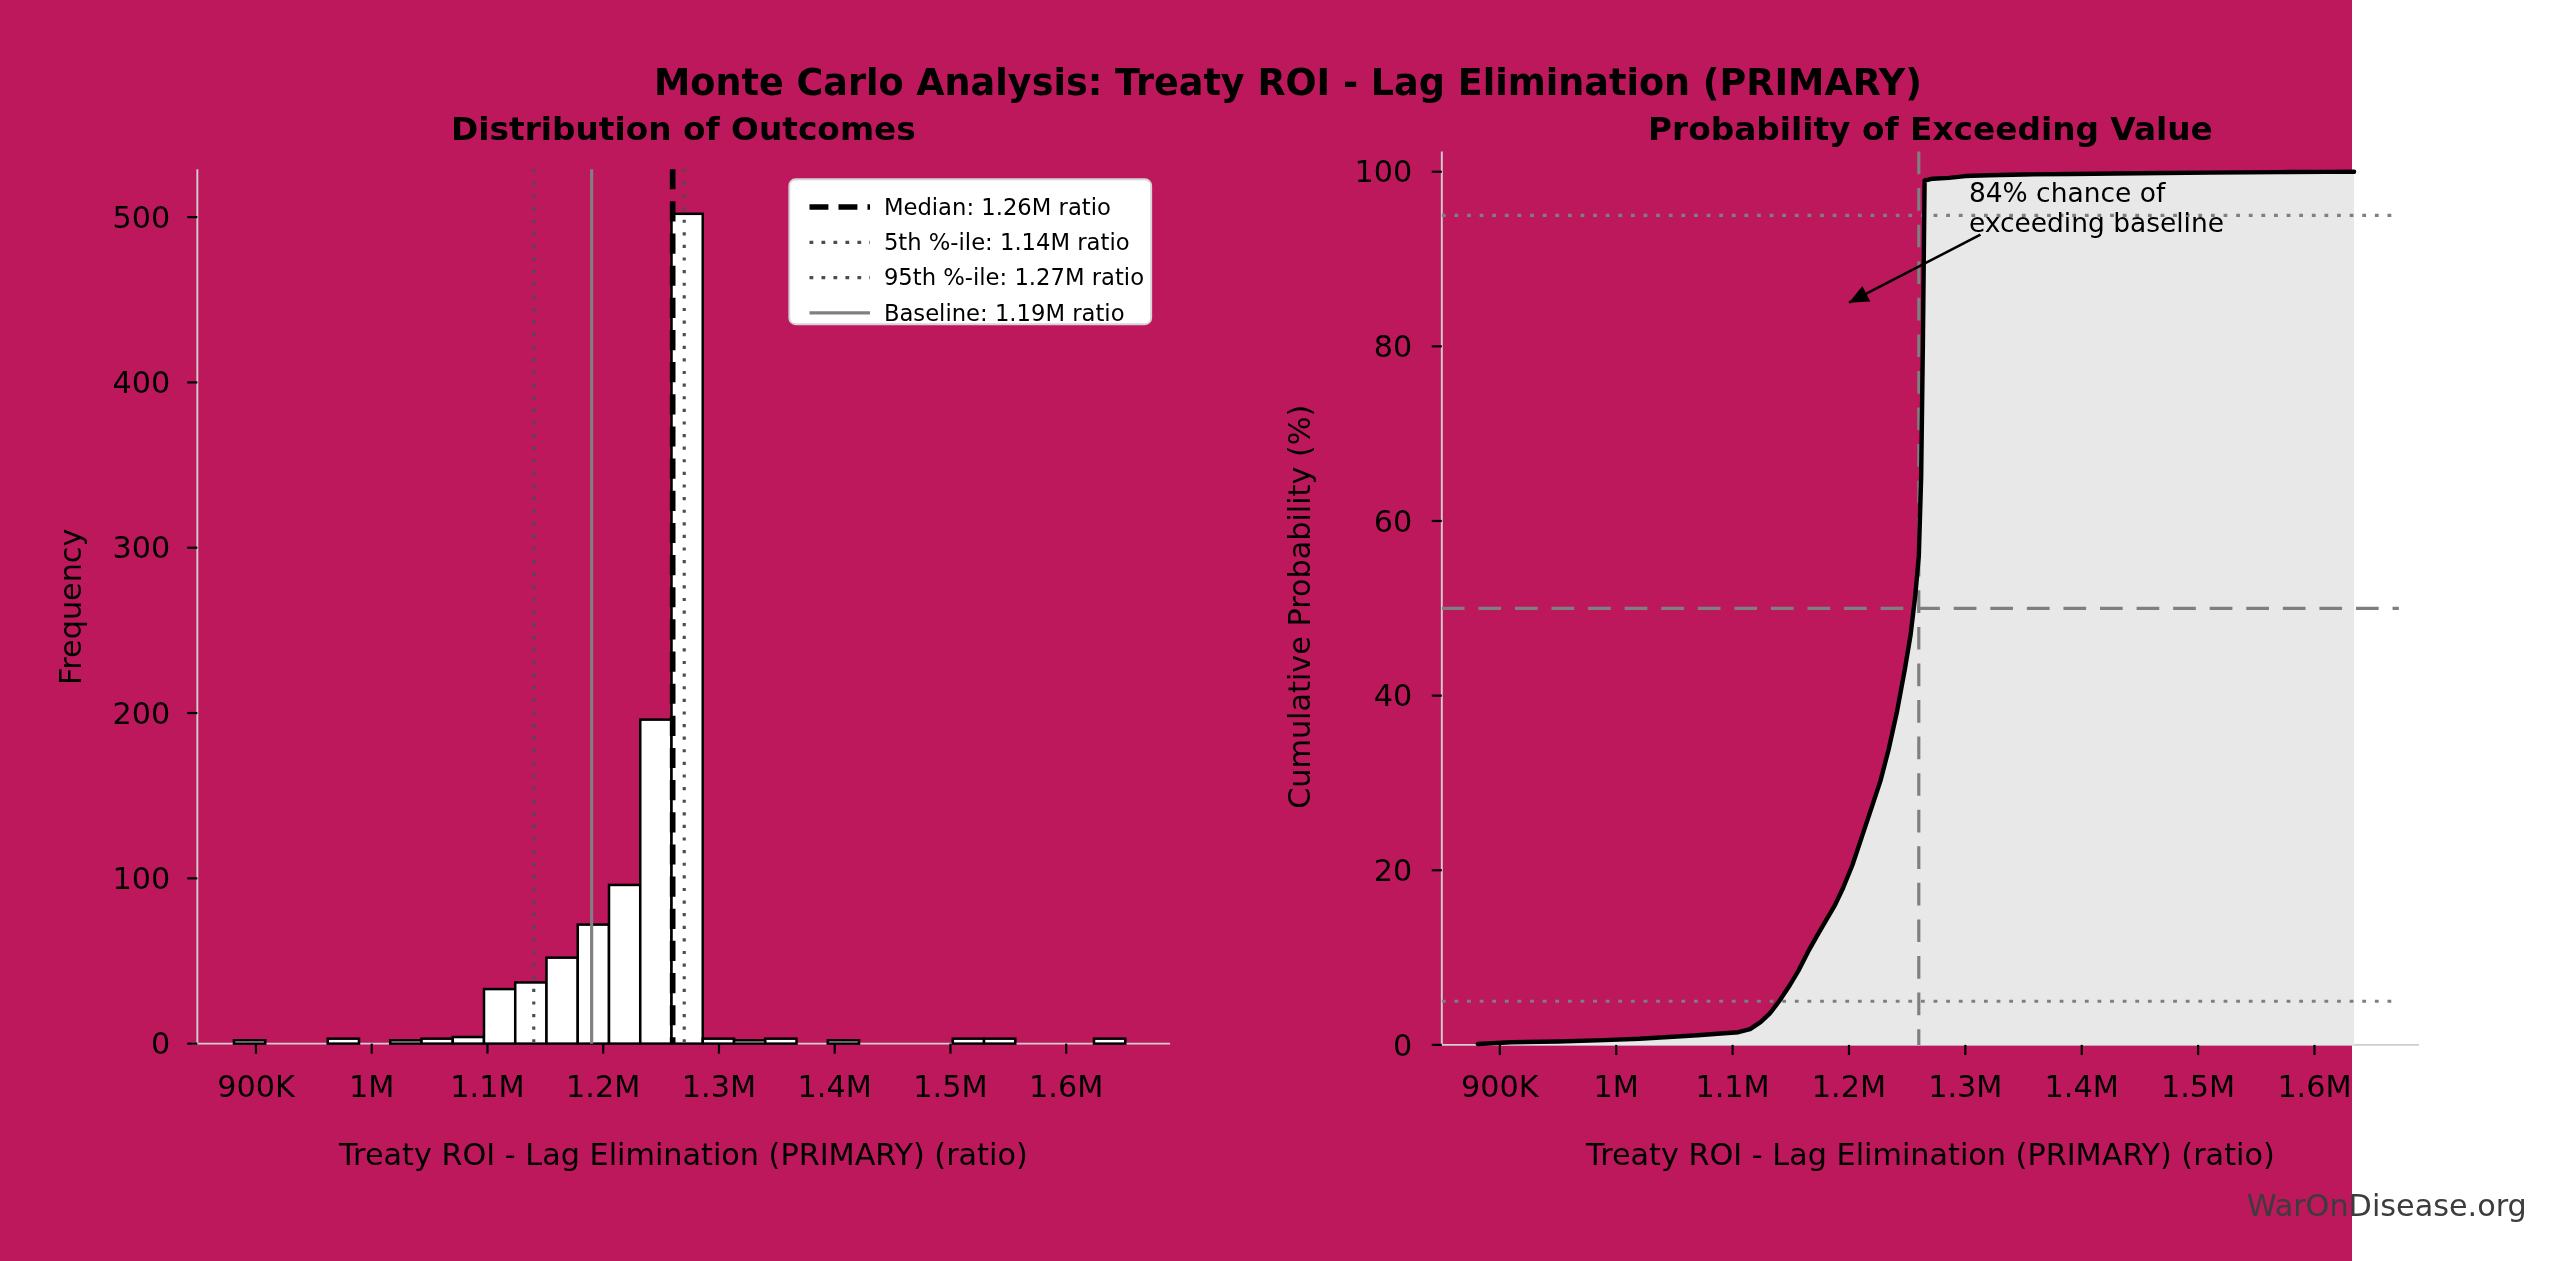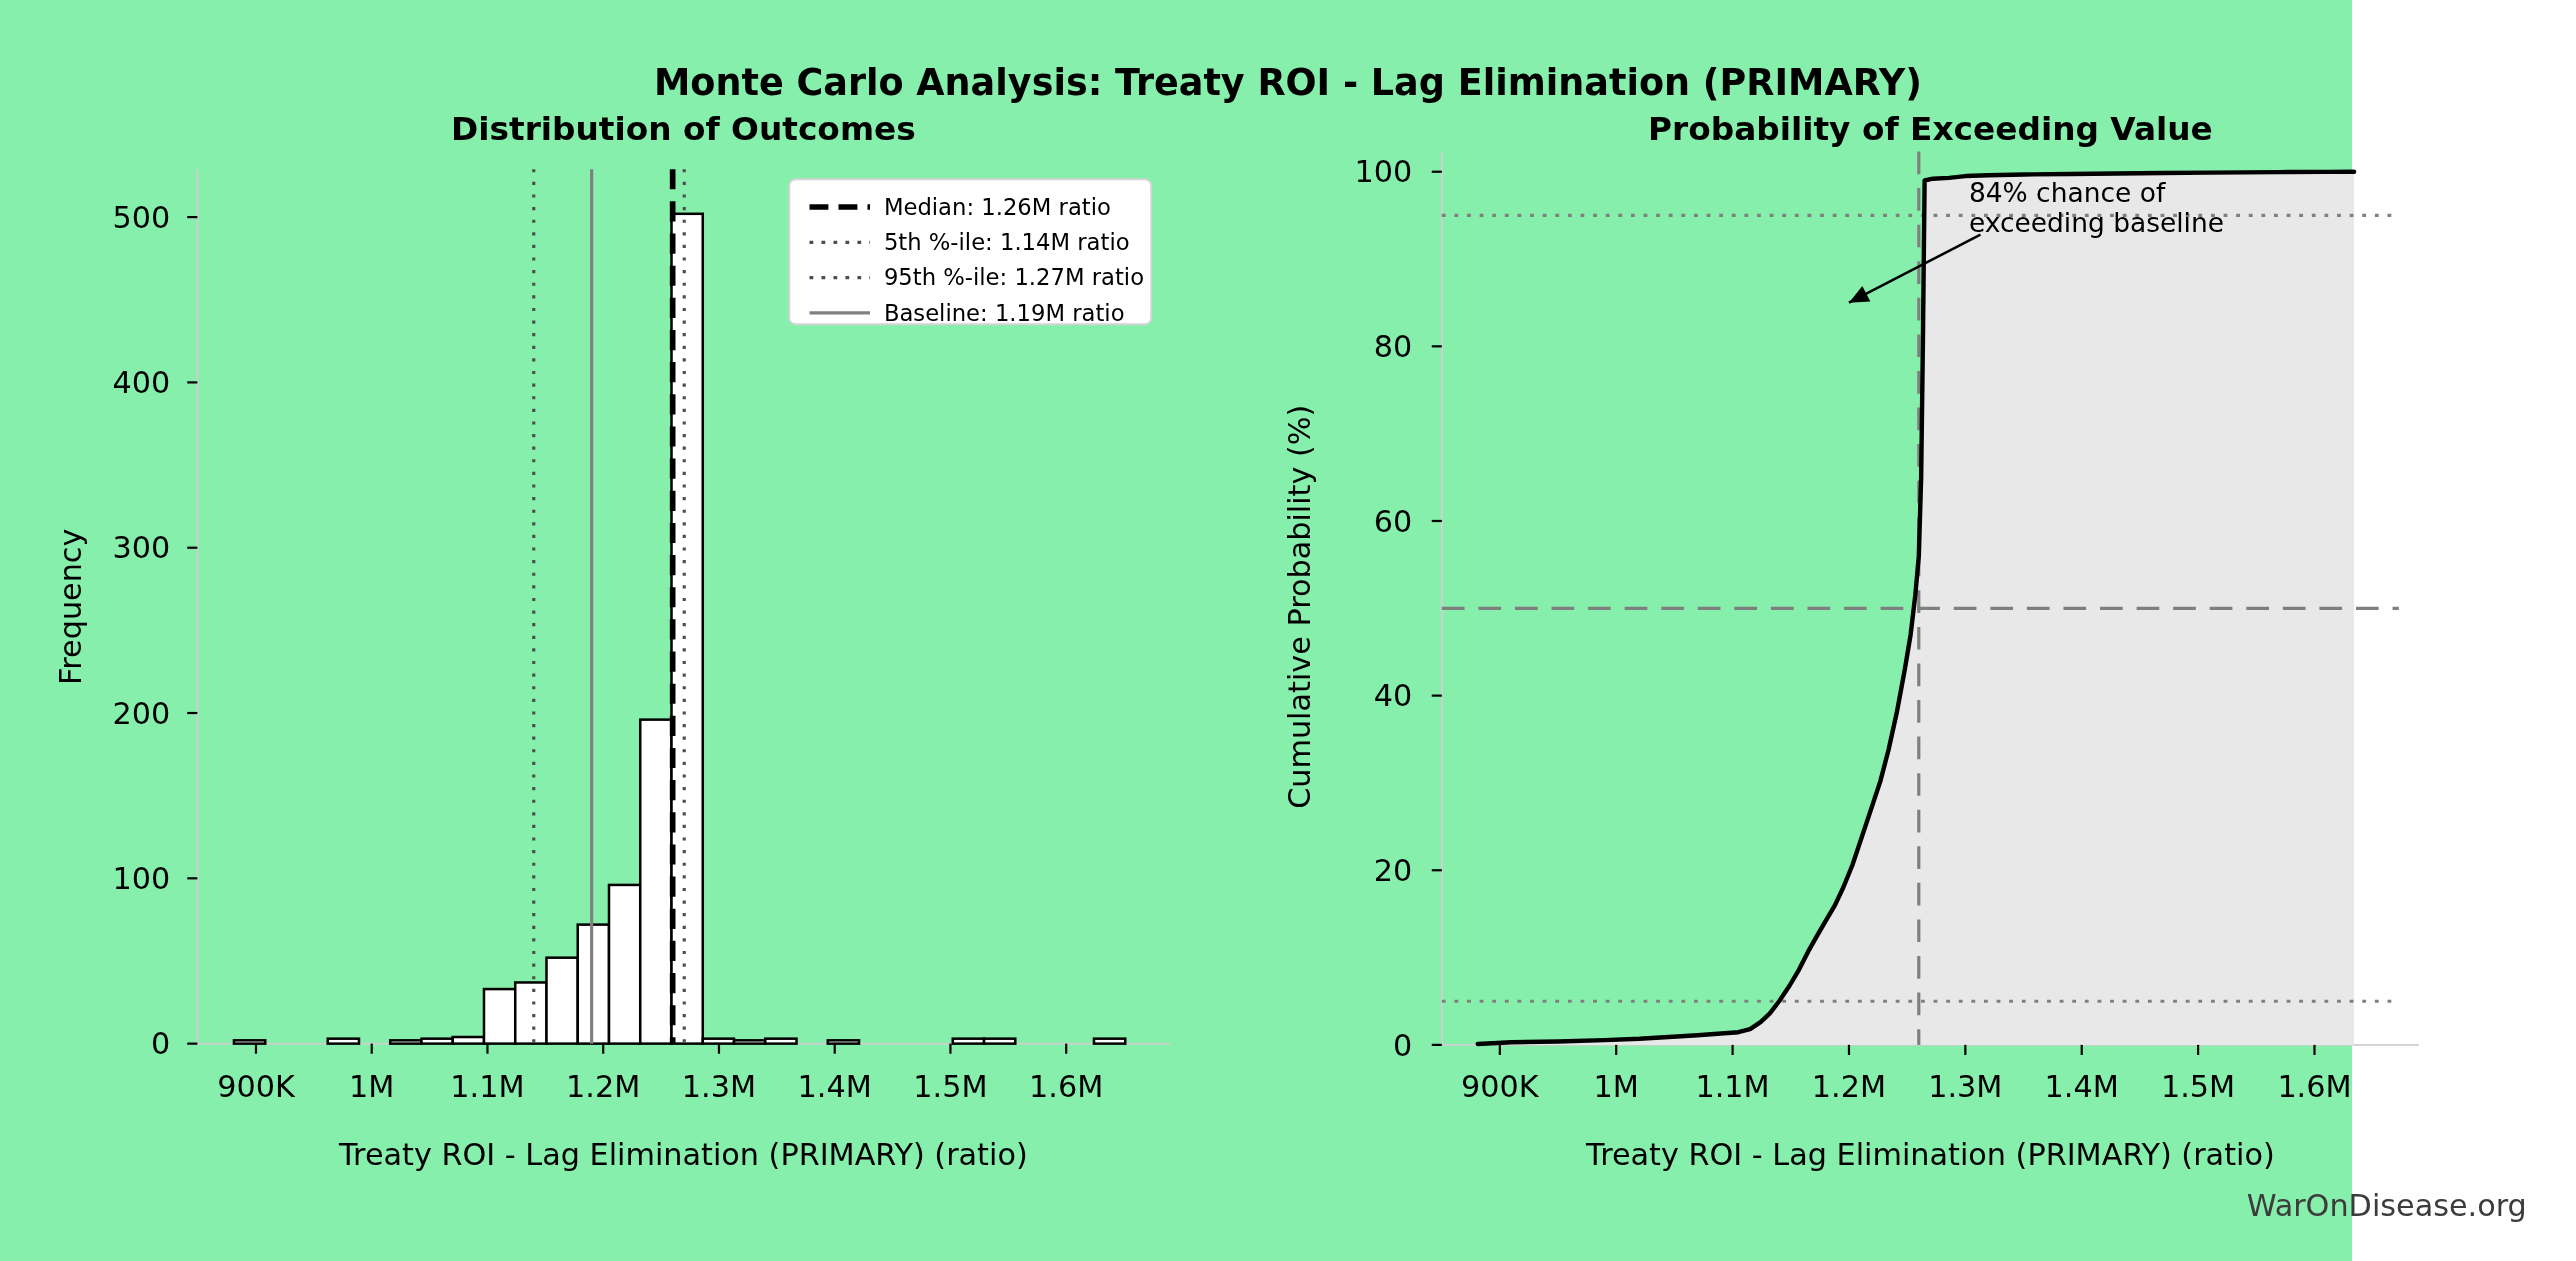--- a/index.html
+++ b/index.html
@@ -1,17 +1,17 @@
 <!DOCTYPE html>
 <html style="font-size:10px"><head>
 <meta charset="utf-8">
 <style>
   html,body{margin:0;padding:0;background:#ffffff;}
   body{width:2576px;height:1262px;overflow:hidden;font-family:"DejaVu Sans",sans-serif;}
-  .figure{position:relative;width:2352px;height:1262px;background:#86efac;}
+  .figure{position:relative;width:2352px;height:1262px;background:#be185d;}
   svg{display:block;}
   text{fill:#000000;}
   .suptitle{font-size:58px;font-weight:bold;}
   .axtitle{font-size:52px;font-weight:bold;}
   .axlabel{font-size:48px;}
   .tick{font-size:48px;}
   .legend-text{font-size:36px;}
   .annot{font-size:42px;}
   .watermark{font-size:48px;fill:#3c3c3c;}
 </style>

